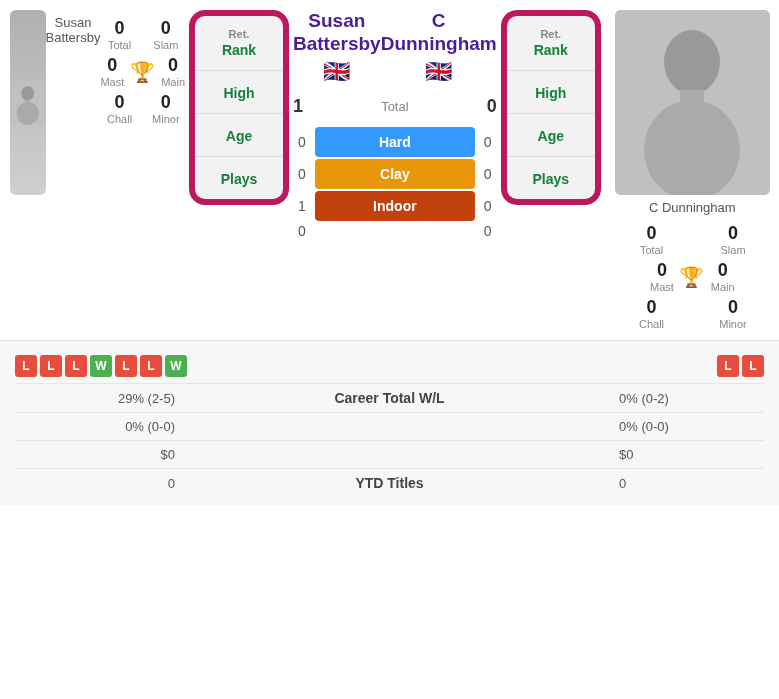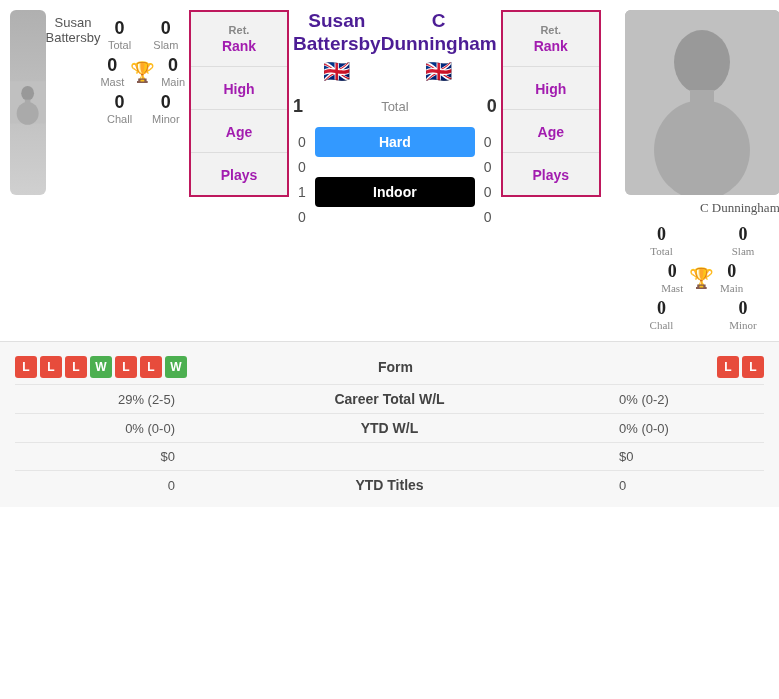--- a/index.html
+++ b/index.html
@@ -80,24 +80,23 @@
       display: flex;
       flex-direction: row;
       align-items: flex-start;
       width: 175px;
       flex-shrink: 0;
     }
 
     .right-player-block {
       display: flex;
       flex-direction: column;
-      align-items: flex-end;
+      align-items: center;
       width: 175px;
       flex-shrink: 0;
-      font-family: Liberation Serif, serif;
     }
 
     .player-photo-box {
       width: 155px;
       height: 185px;
       background: linear-gradient(180deg, #b0b0b0 0%, #d0d0d0 100%);
       border-radius: 6px;
       overflow: hidden;
       position: relative;
     }
@@ -126,42 +125,42 @@
     .lr-flag {
       text-align: center;
       font-size: 22px;
       margin: 3px 0;
     }
 
     
     .side-panel {
       width: 100px;
       background: #f2f2f2;
-      border: 2px solid #be185d;
-      border-radius: 0;
+      border: 6px solid #be185d;
+      border-radius: 16px;
       flex-shrink: 0;
     }
 
     .sp-item {
       padding: 12px 6px;
       text-align: center;
       border-bottom: 1px solid #ddd;
     }
 
     .sp-item:last-child { border-bottom: none; }
 
     .sp-top {
       font-size: 11px;
       color: #888;
       font-weight: bold;
     }
 
     .sp-bot {
       font-size: 14px;
-      color: #a21caf;
+      color: #15803d;
       font-weight: bold;
       margin-top: 2px;
     }
 
     
     .center-col {
       flex: 1;
       display: flex;
       flex-direction: column;
       align-items: center;
@@ -307,25 +306,26 @@
       </div>
 
       <div class="center-surface-section" id="surface-rows-container">
       <div class="surf-row">
       <span class="surf-side-score">0</span>
       <div class="surf-label-btn" style="background:#3399ff;">Hard</div>
       <span class="surf-side-score">0</span>
     </div>
           <div class="surf-row">
       <span class="surf-side-score">0</span>
+      <div class="surf-label-btn" style="background:#e8960c;">Clay</div>
       <span class="surf-side-score">0</span>
     </div>
           <div class="surf-row">
       <span class="surf-side-score">1</span>
-      <div class="surf-label-btn" style="background:#000000;">Indoor</div>
+      <div class="surf-label-btn" style="background:#c2410c;">Indoor</div>
       <span class="surf-side-score">0</span>
     </div>
           <div class="surf-row">
       <span class="surf-side-score">0</span>
       <span class="surf-side-score">0</span>
     </div>
         </div>
     </div>
 
     <div class="side-panel">
@@ -395,34 +395,32 @@
   <div class="form-row">
         <div class="form-badges-left">
           <div class="badge badge-l">L</div>
           <div class="badge badge-l">L</div>
           <div class="badge badge-l">L</div>
           <div class="badge badge-w">W</div>
           <div class="badge badge-l">L</div>
           <div class="badge badge-l">L</div>
           <div class="badge badge-w">W</div>
         </div>
-        <div class="form-label">Form</div>
         <div class="form-badges-right">
           <div class="badge badge-l">L</div>
           <div class="badge badge-l">L</div>
         </div>
       </div>
       <div class="form-row">
         <div class="form-value-left">29% (2-5)</div>
         <div class="form-label">Career Total W/L</div>
         <div class="form-value-right">0% (0-2)</div>
       </div>
       <div class="form-row">
         <div class="form-value-left">0% (0-0)</div>
-        <div class="form-label">YTD W/L</div>
         <div class="form-value-right">0% (0-0)</div>
       </div>
       <div class="form-row">
         <div class="form-value-left">$0</div>
         <div class="form-value-right">$0</div>
       </div>
       <div class="form-row">
         <div class="form-value-left">0</div>
         <div class="form-label">YTD Titles</div>
         <div class="form-value-right">0</div>

